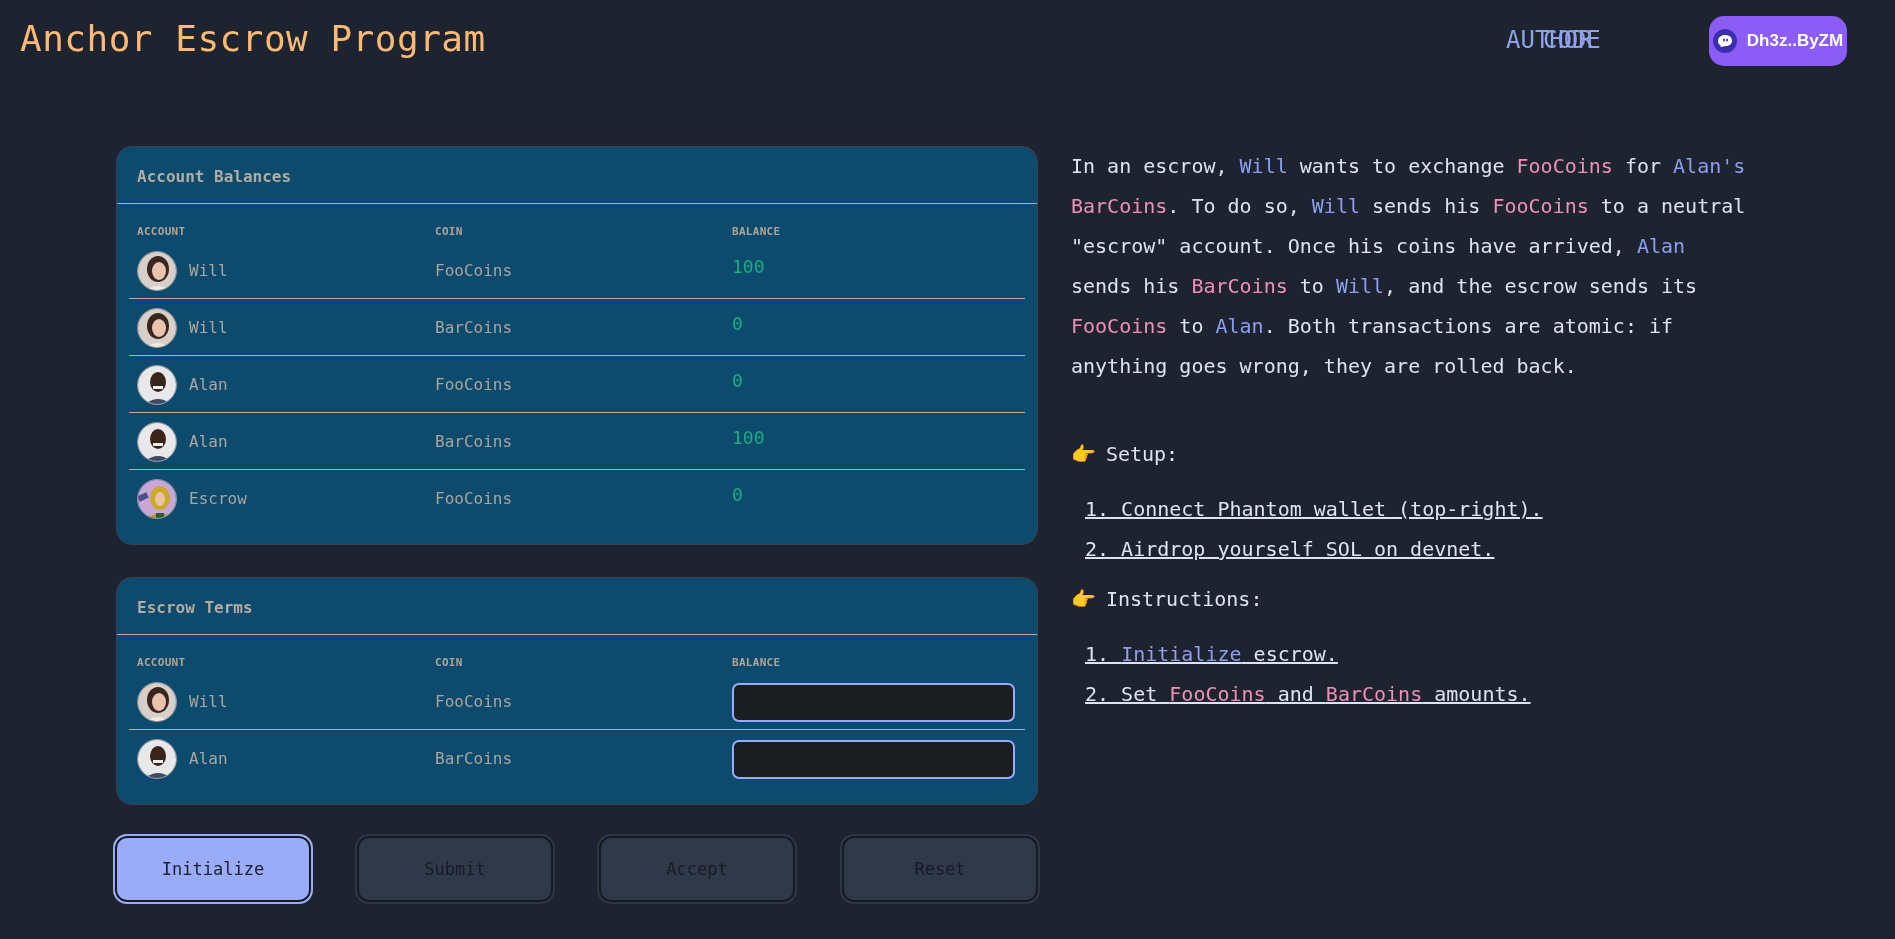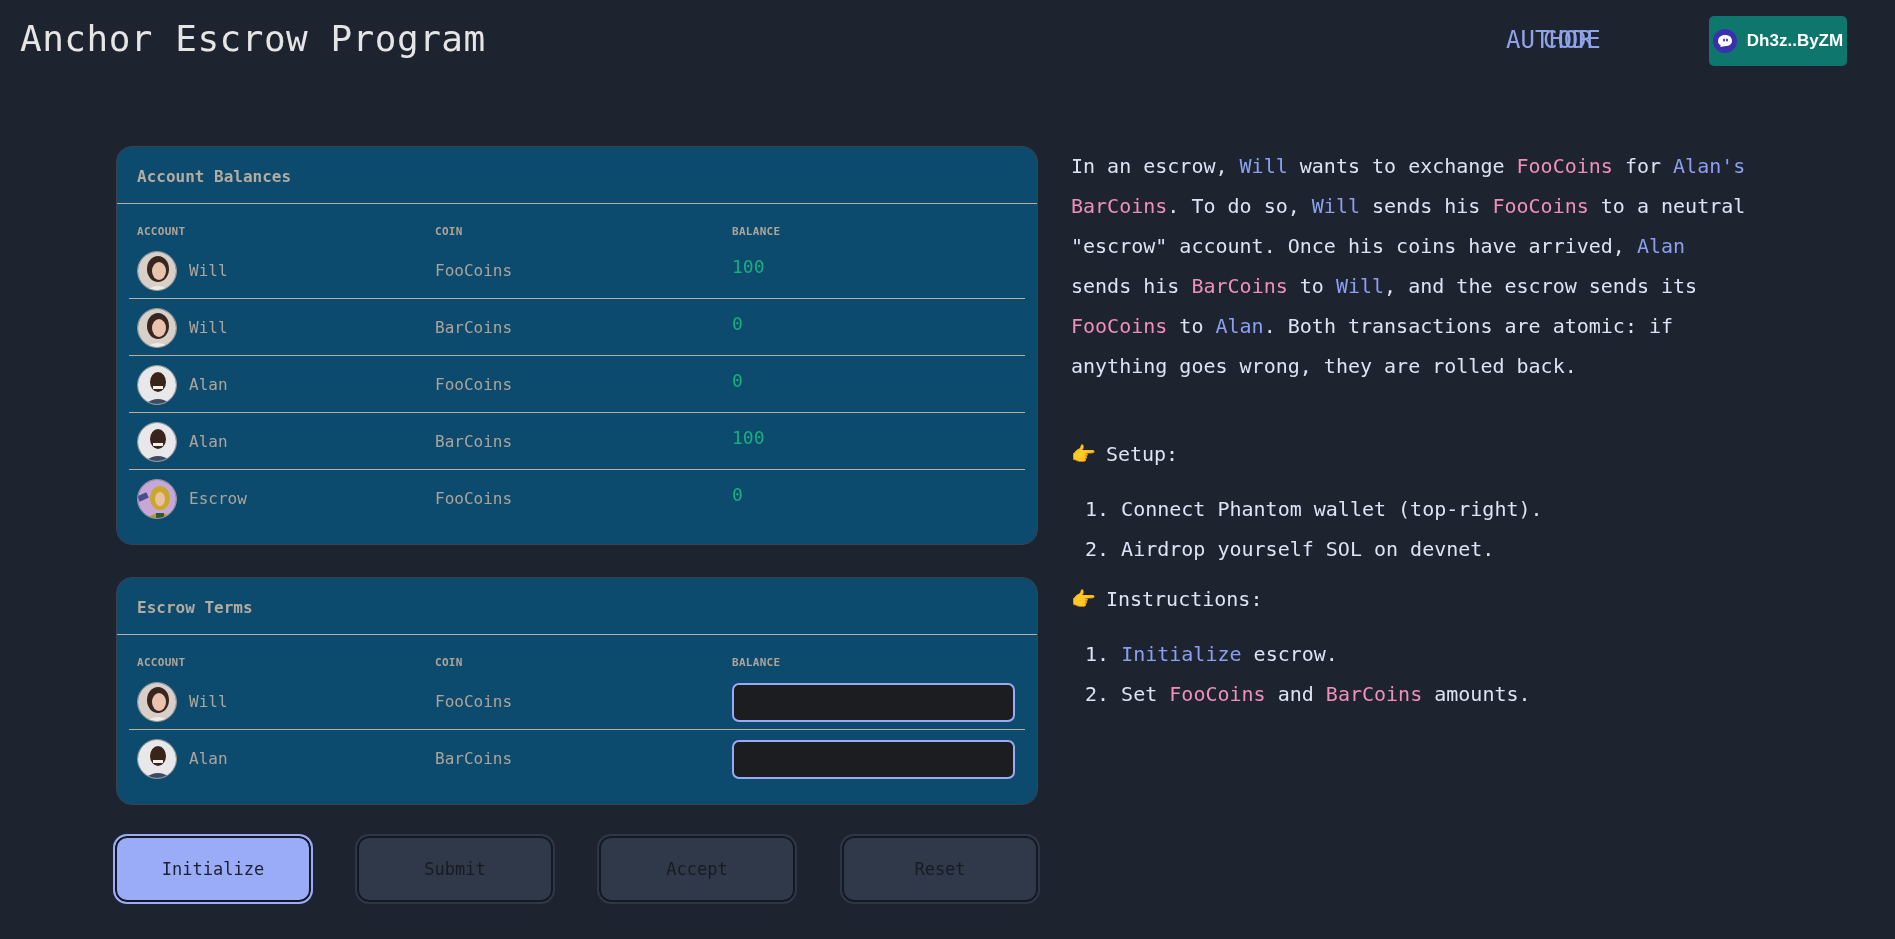--- a/index.html
+++ b/index.html
@@ -8,31 +8,31 @@
     background: #1d2430;
     font-family: "DejaVu Sans Mono", "Liberation Mono", monospace;
     color: #dde3f4;
     position: relative;
   }
   .header {
     position: absolute; left: 0; top: 0; width: 1895px; height: 82px;
   }
   .app-title {
     position: absolute; left: 20px; top: 18px;
-    font-size: 36px; color: #e5e5e5; letter-spacing: 0.5px;
+    font-size: 36px; color: #fdba74; letter-spacing: 0.5px;
   }
   .nav-link {
     position: absolute; top: 26px; font-size: 24px; color: #8fa2ea;
     text-decoration: none; cursor: pointer;
   }
   .nav-code { left: 1543px; text-align: center; }
   .nav-author { left: 1506px; }
   .wallet-btn {
     position: absolute; left: 1709px; top: 16px; width: 138px; height: 50px;
-    background: #0f766e; border-radius: 5px; border: none;
+    background: #8b5cf6; border-radius: 15px; border: none;
     display: flex; align-items: center; justify-content: center; gap: 10px;
     color: #ffffff; font-family: "Liberation Sans", sans-serif; font-weight: bold; font-size: 17px;
     cursor: pointer;
   }
   .ghost {
     width: 24px; height: 24px; border-radius: 50%;
     background: #3b2fb0; display: flex; align-items: center; justify-content: center;
   }
 
   .card {
@@ -86,21 +86,21 @@
 
   .info {
     position: absolute; left: 1071px; top: 146px; width: 680px;
     font-size: 20px; line-height: 40px; color: #dde3f4;
   }
   .hl-person { color: #8d9ff0; }
   .hl-coin { color: #f08fba; }
   .section-head { margin-top: 48px; display: flex; align-items: center; gap: 10px; }
   .section-head.second { margin-top: 10px; }
   .pointer { font-size: 20px; }
-  ol { margin: 15px 0 0 0; padding-left: 14px; list-style: none; }
+  ol { margin: 15px 0 0 0; padding-left: 14px; list-style: none; text-decoration: underline; }
   ol li { line-height: 40px; }
 </style>
 </head>
 <body>
 
 <div class="header">
   <div class="app-title">Anchor Escrow Program</div>
   <a class="nav-link nav-code">CODE</a>
   <a class="nav-link nav-author">AUTHOR</a>
   <button class="wallet-btn">

